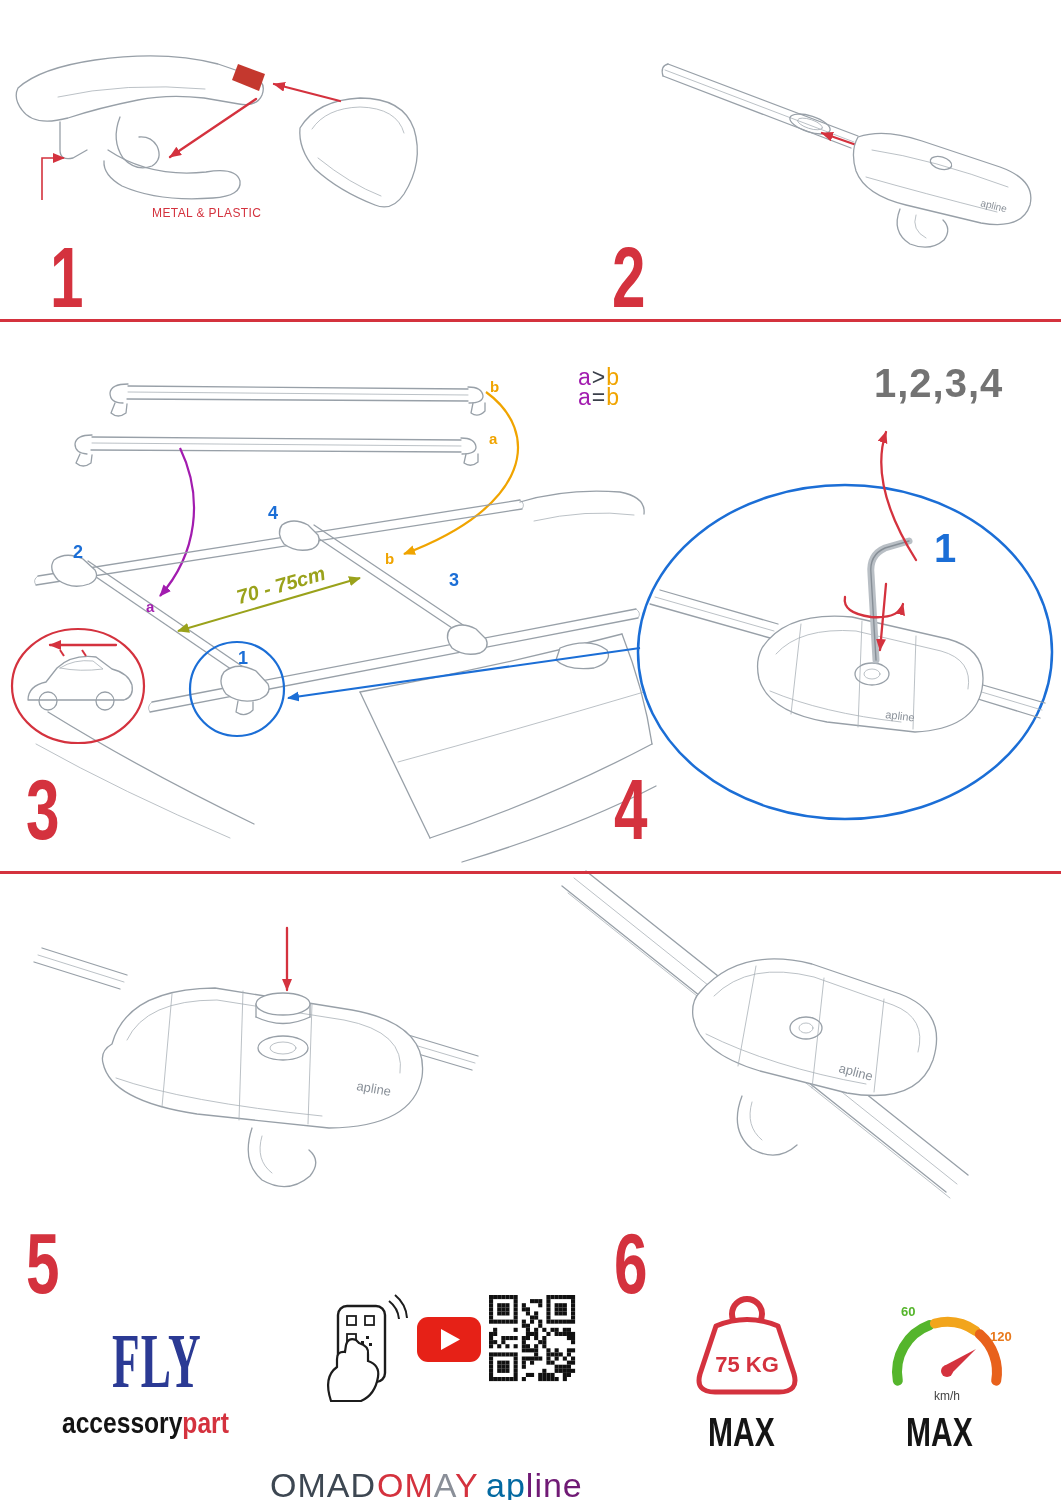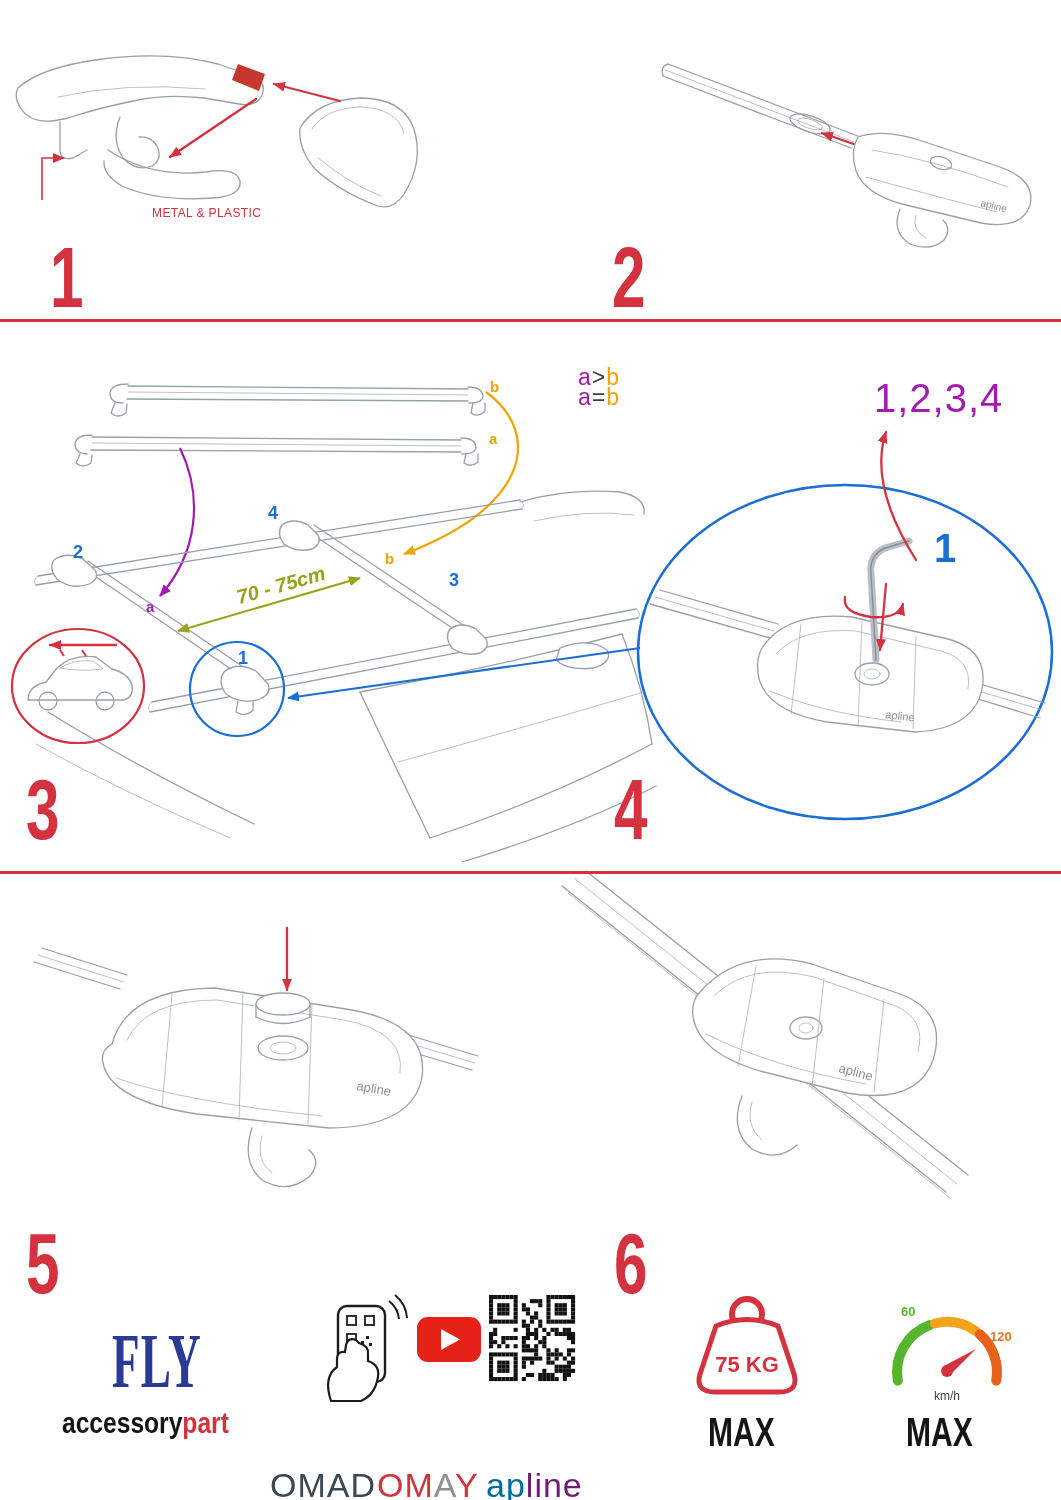--- a/index.html
+++ b/index.html
@@ -8,21 +8,21 @@
   .abs{position:absolute;}
   .divider{position:absolute;left:0;width:1061px;height:3px;background:#d4323e;}
   .stepnum{position:absolute;color:#d4323e;font-weight:bold;font-size:86px;line-height:1;
            transform:scaleX(.70);transform-origin:left top;letter-spacing:0;}
   .material{position:absolute;left:152px;top:206px;color:#d4323e;font-weight:normal;
             font-size:12px;letter-spacing:.4px;}
   .models{position:absolute;left:88px;top:222px;width:145px;text-align:right;
           color:#2b3a94;font-size:9.5px;line-height:11px;font-weight:bold;}
   .cmp{position:absolute;left:578px;font-size:23px;font-weight:normal;letter-spacing:1px;}
   .cmp .ca{color:#a21caf}.cmp .cop{color:#3a3f4a}.cmp .cb{color:#f0a400}
-  .seq{position:absolute;left:874px;top:376px;font-size:40px;font-weight:normal;color:#a21caf;letter-spacing:1px;}
+  .seq{position:absolute;left:874px;top:361px;font-size:40px;font-weight:bold;color:#737373;letter-spacing:1px;}
   .callout1{position:absolute;left:934px;top:526px;font-size:40px;font-weight:bold;color:#1b6ed6;}
   .bn{position:absolute;font-size:18px;font-weight:bold;color:#1b6ed6;}
   .ol{position:absolute;font-size:15px;font-weight:bold;}
   .orange{color:#f0a400}.purple{color:#a21caf}
   .meas{position:absolute;left:196px;top:574px;width:170px;text-align:center;font-size:20px;
         font-weight:bold;font-style:italic;color:#9aa21b;transform:rotate(-16deg);}
   .fly{position:absolute;left:112px;top:1322px;font-family:"Liberation Serif",serif;font-weight:bold;
        font-size:78px;line-height:1;color:#2b3a94;transform:scaleX(.58);transform-origin:left top;letter-spacing:2px;}
   .accpart{position:absolute;left:62px;top:1408px;font-size:30px;font-weight:bold;line-height:1;
            transform:scaleX(.82);transform-origin:left top;}

